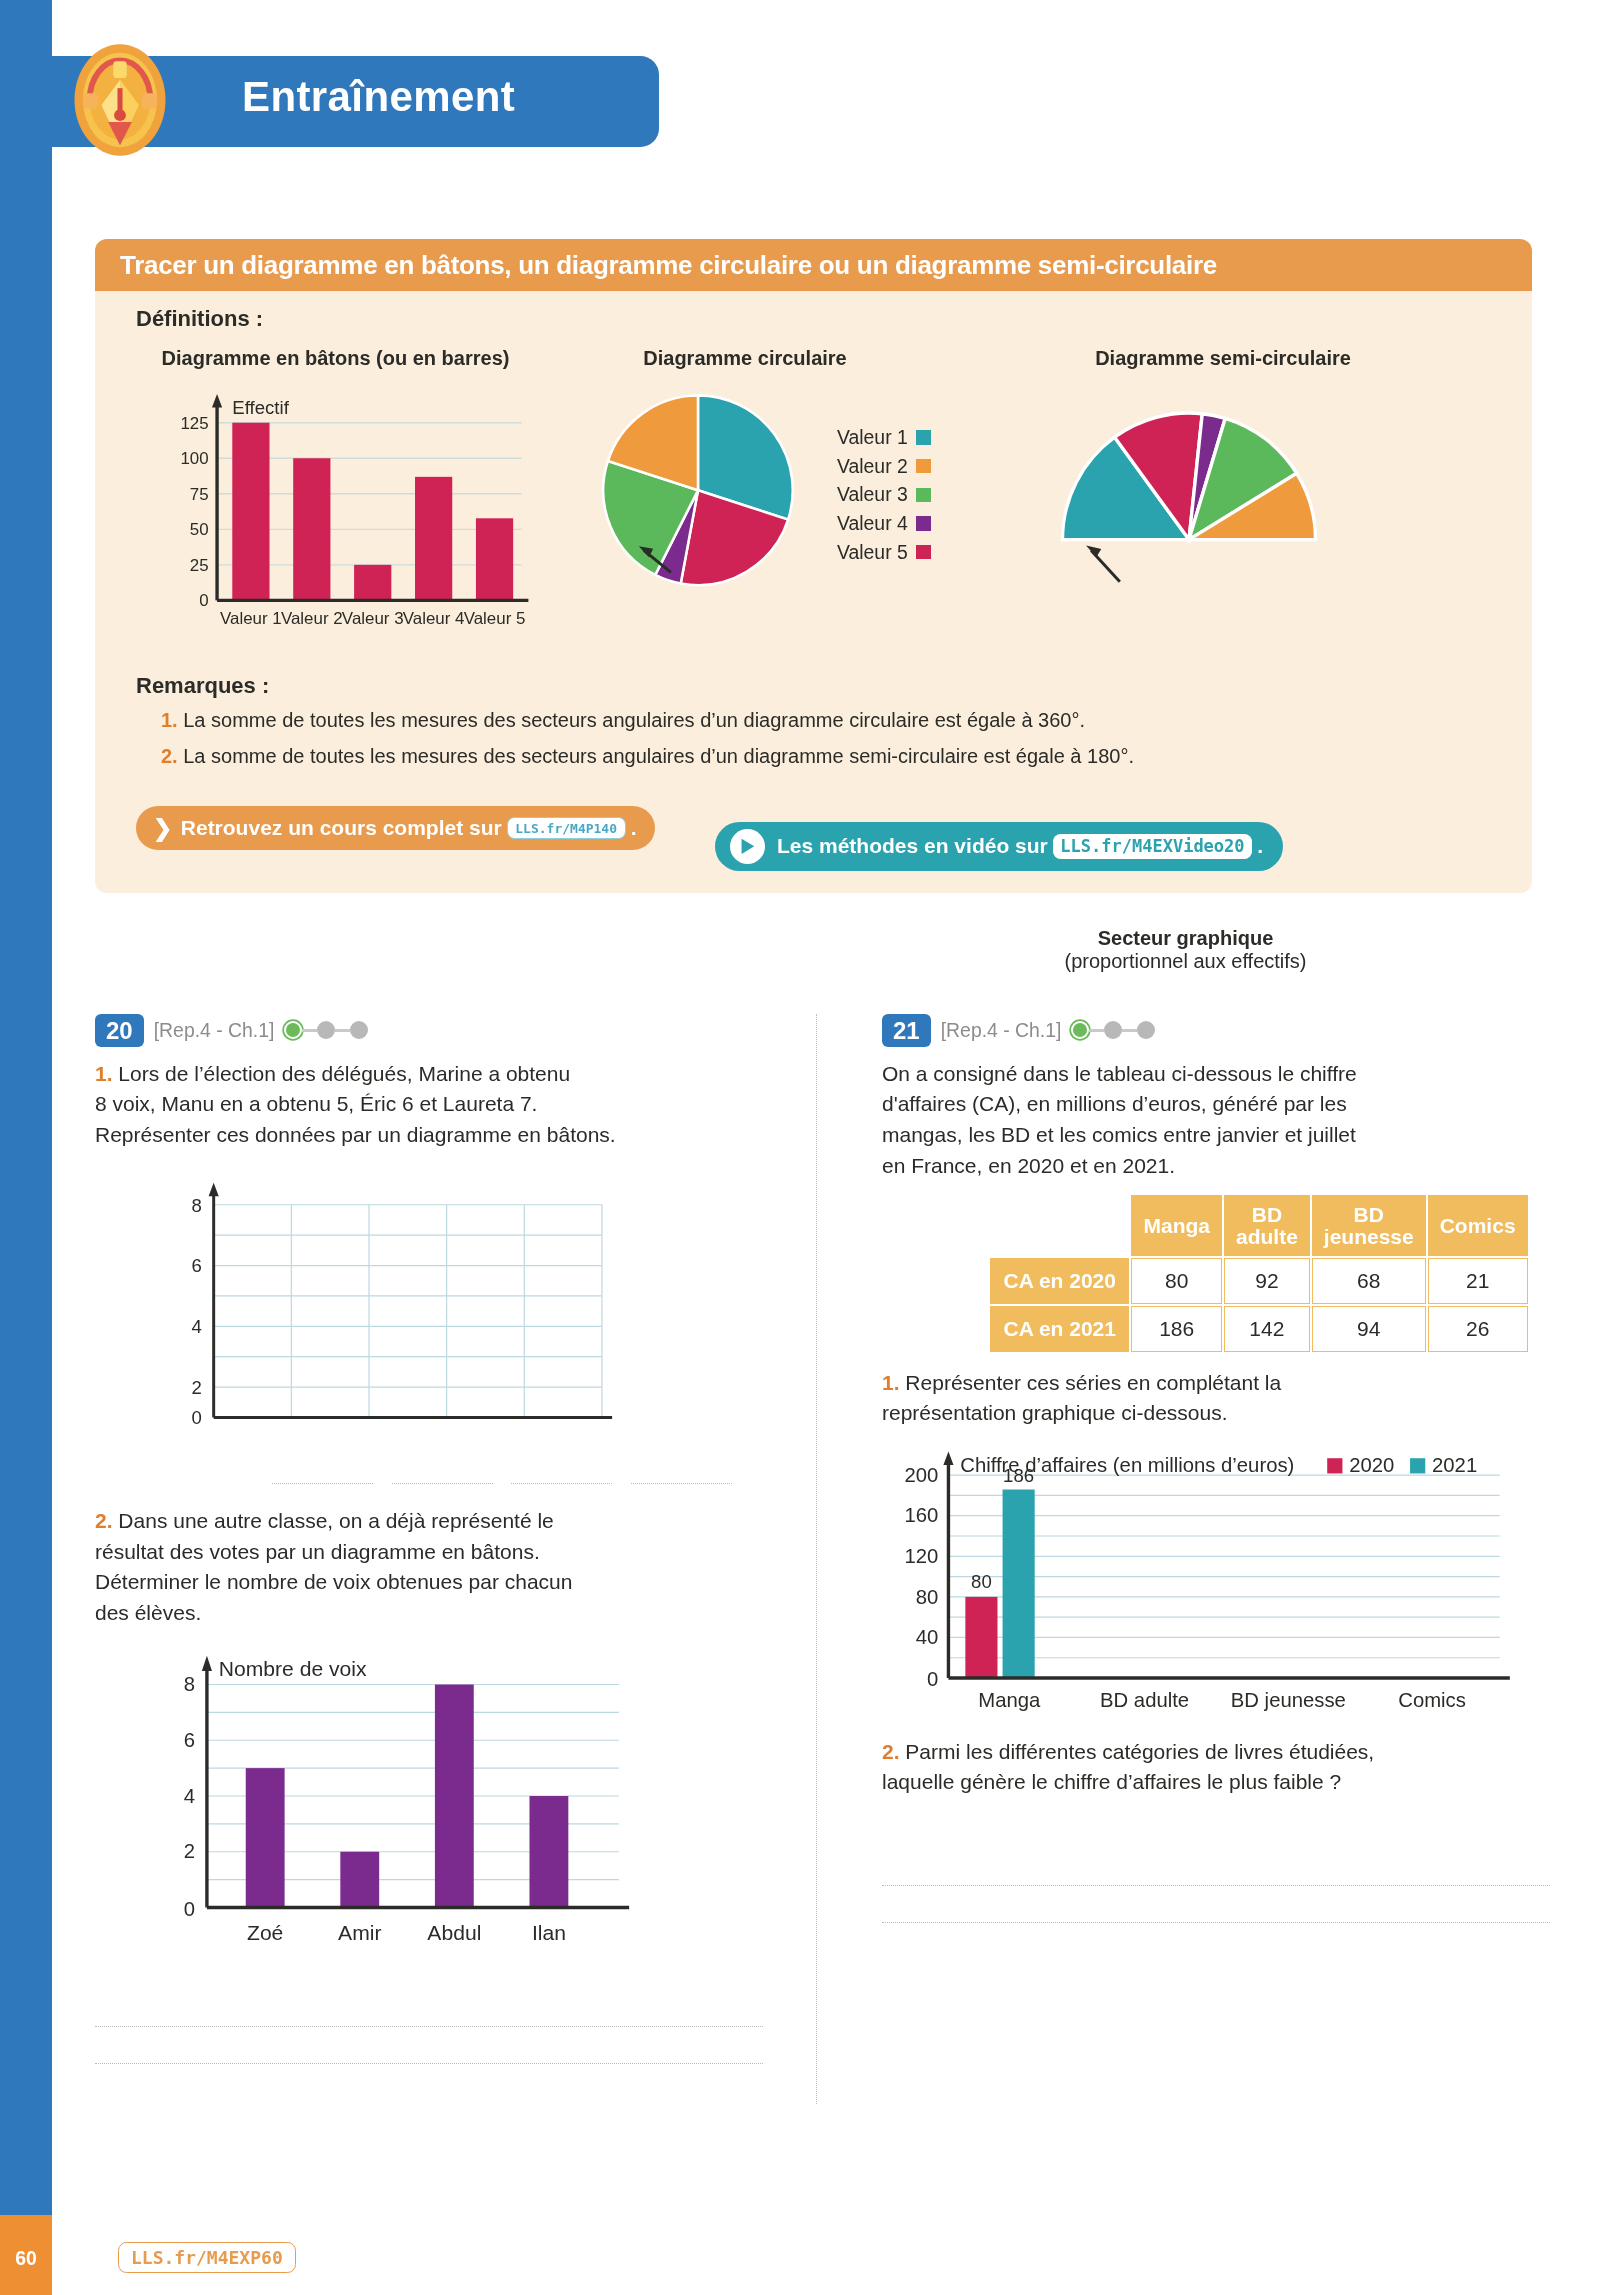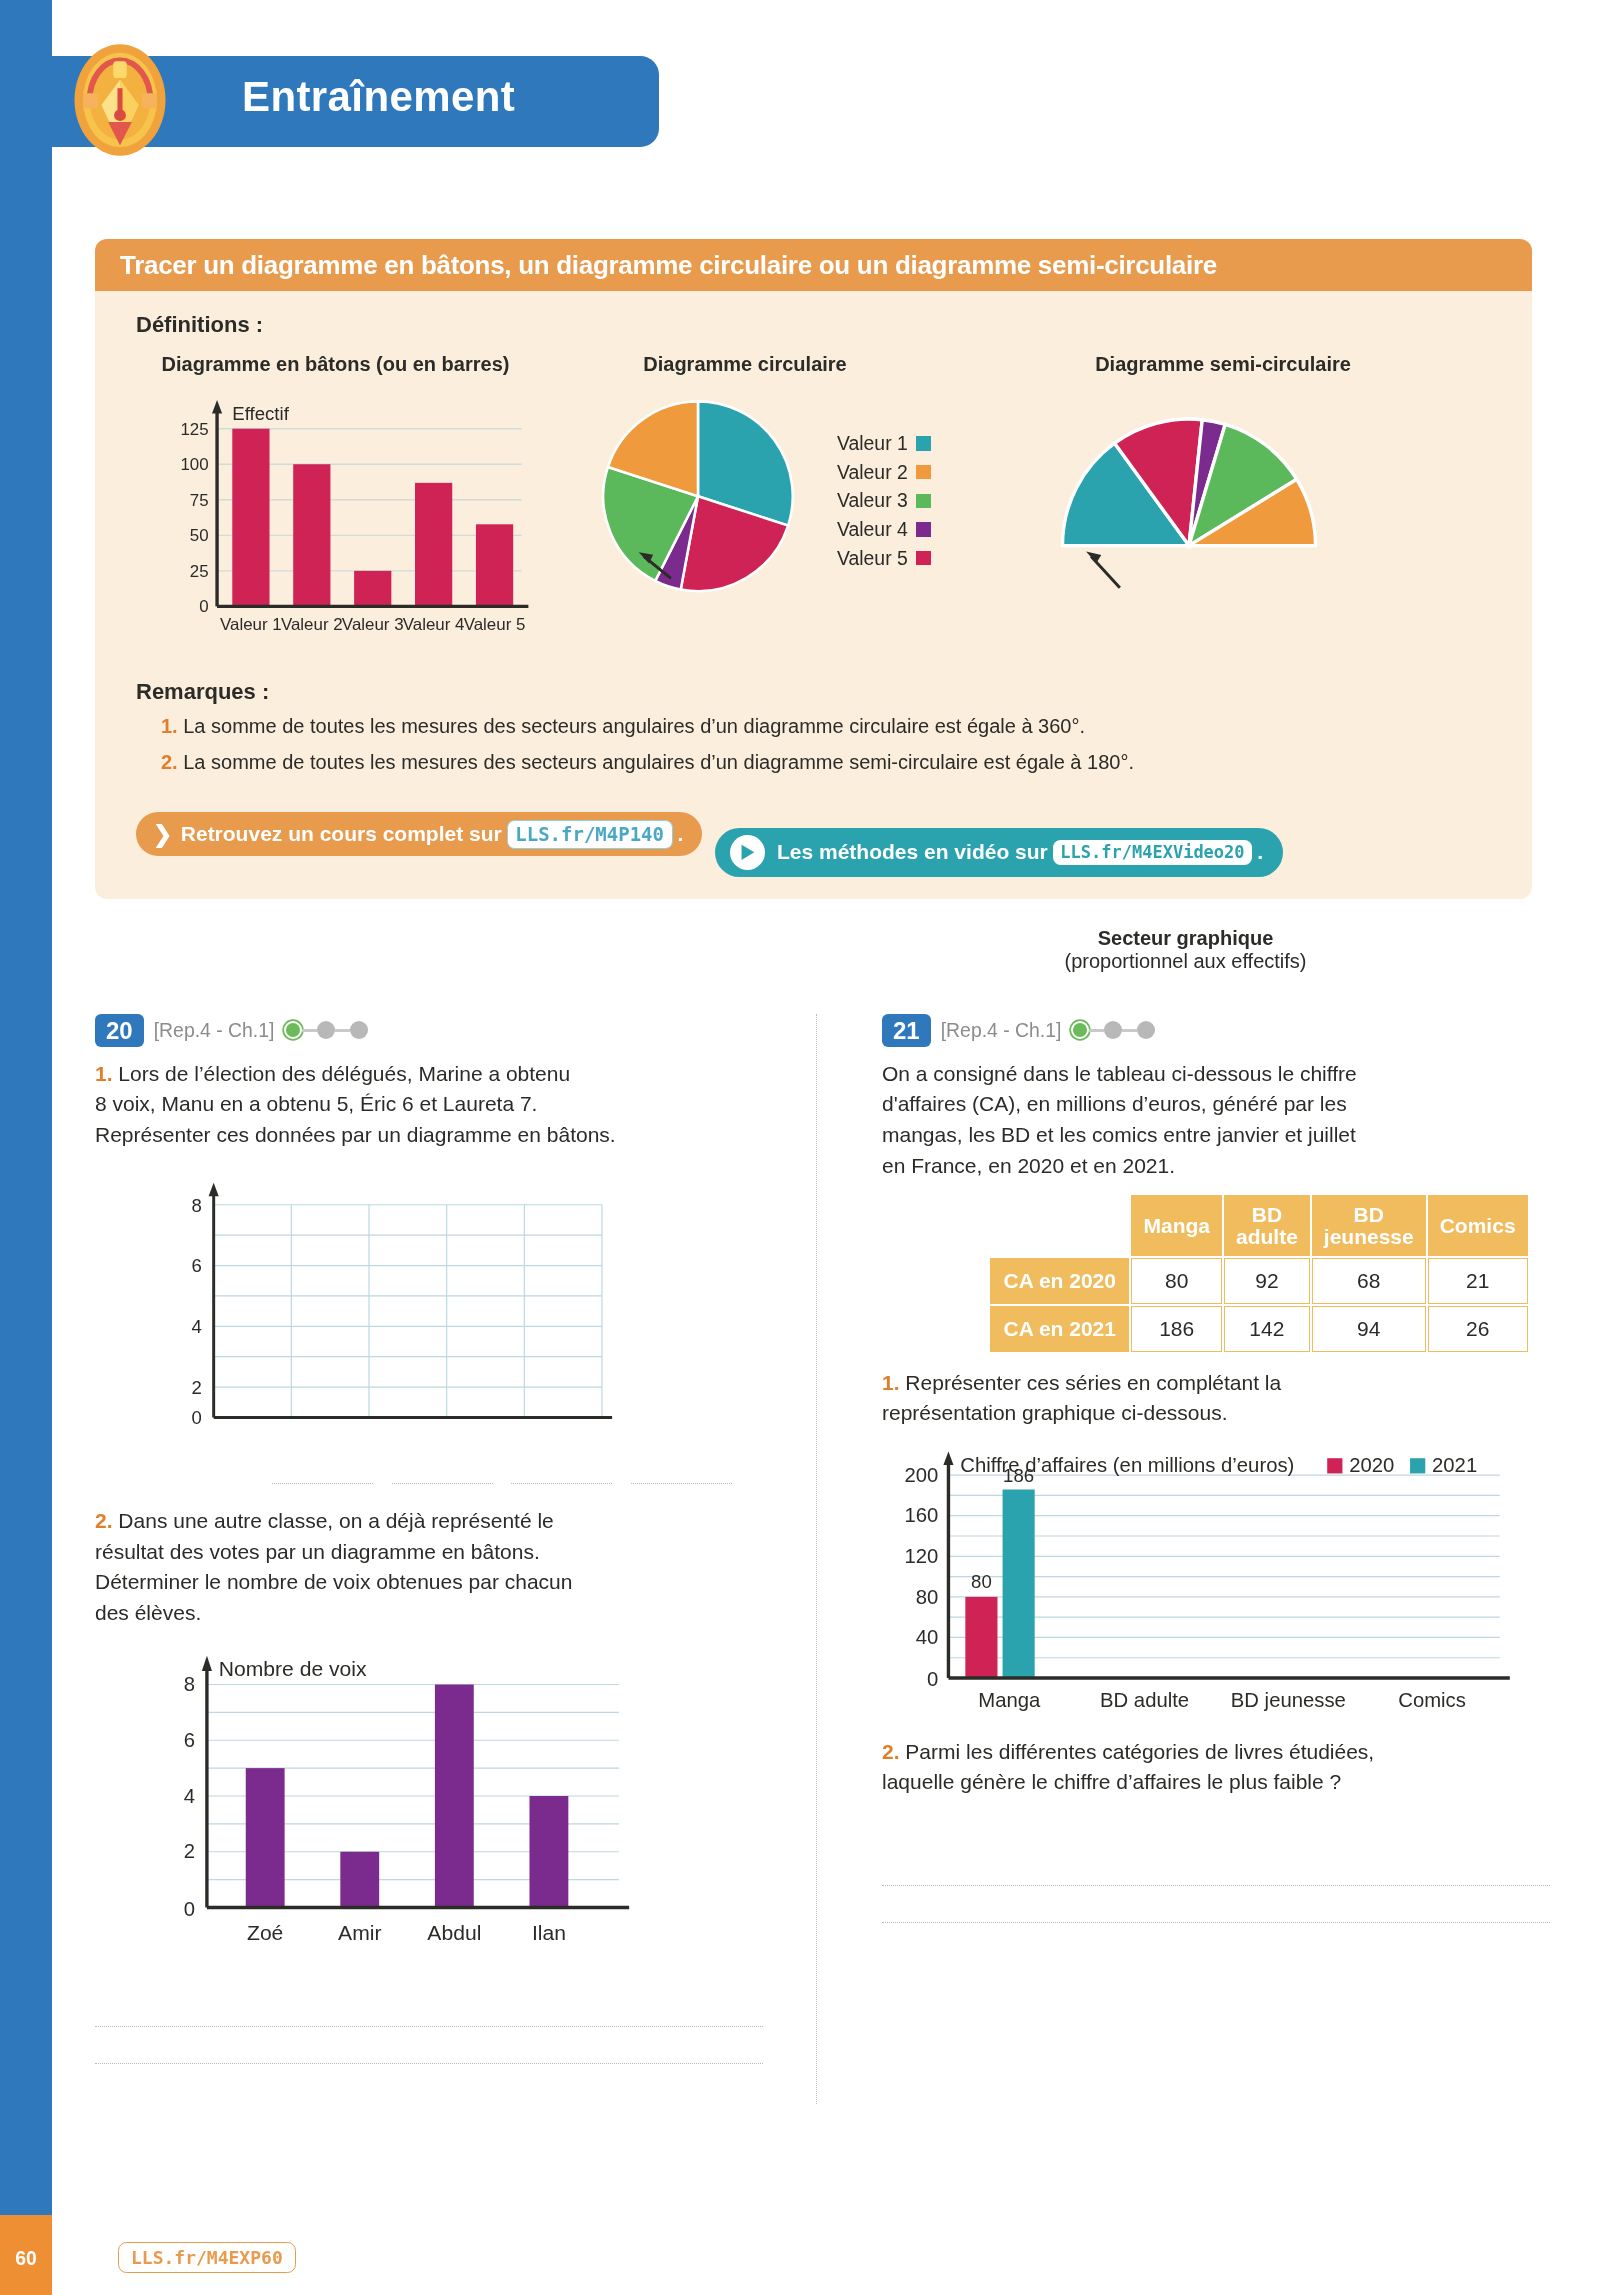--- a/index.html
+++ b/index.html
@@ -18,21 +18,21 @@
 
   
   .banner-bar { position:absolute; left:0; top:56px; width:659px; height:91px; background:#2f78bc; border-radius:0 18.6px 18.6px 0; }
   .banner-title { position:absolute; left:242px; top:73px; font-size:42px; font-weight:bold; color:#fff; letter-spacing:0.4px; }
   .medal { position:absolute; left:61px; top:41px; width:118px; height:118px; }
 
   
   .card { position:absolute; left:95px; top:239px; width:1437px; border-radius:12px; background:#fbeedd; }
   .card-head { height:52px; background:#e89a4d; border-radius:12px 12px 0 0; display:flex; align-items:center; padding:0 25px; }
   .card-head span { color:#fff; font-size:26px; font-weight:bold; letter-spacing:-0.3px; }
-  .card-body { padding:21px 29px 22px 29px; position:relative; }
+  .card-body { padding:15px 29px 22px 29px; position:relative; }
   .defs-label { font-size:22px; font-weight:bold; color:#2b2b28; margin:0 0 15px 12px; }
 
   .triple { display:flex; justify-content:flex-start; }
   .tri-col { position:relative; }
   .tri-title { font-size:20px; font-weight:bold; text-align:center; color:#2b2b28; }
 
   
   .svgbox { display:block; }
 
   .legend { font-size:19.4px; color:#2b2b28; line-height:1.48; }
@@ -43,21 +43,21 @@
   .annot-bold { font-size:20px; font-weight:bold; color:#2b2b28; }
   .annot-sub { font-size:20px; color:#2b2b28; }
 
   .remarks-title { font-size:22px; font-weight:bold; margin:12px 0 6.8px 12px; }
   .remark { font-size:20px; margin:0 0 6.8px 37px; color:#2b2b28; line-height:1.45; }
   .rnum { color:#e07f2b; font-weight:bold; }
 
   .pillrow { display:flex; gap:0; margin-top:15px; align-items:center; }
   .pill-orange { background:#e89a4d; border-radius:22px; height:44px; display:inline-flex; align-items:center; padding:0 18.6px 0 17px; color:#fff; font-size:21px; font-weight:bold; margin-left:12px; }
   .pill-teal { background:#2ba3ae; border-radius:25px; height:49px; display:inline-flex; align-items:center; padding:0 20px 0 15px; color:#fff; font-size:21px; font-weight:bold;margin-top:36px; }
-  .code-chip { background:#fff; border:1.7px solid #8fd0e0; border-radius:7.6px; color:#4aa8c4; font-family:"DejaVu Sans Mono", monospace; font-size:19px; font-weight:bold; padding:2.5px 7.6px; margin:0 5px; }
+  .code-chip { background:#fff; border:1.7px solid #8fd0e0; border-radius:7.6px; color:#4aa8c4; font-family:"DejaVu Sans Mono", monospace; font-size:13px; font-weight:bold; padding:2.5px 7.6px; margin:0 5px; }
   .code-chip2 { background:#fff; border-radius:7.6px; color:#2ba3ae; font-family:"DejaVu Sans Mono", monospace; font-size:17px; font-weight:bold; padding:2.5px 7.6px; margin:0 5px; }
   .chev { font-size:23px; margin-right:8.5px; }
   .playic { width:35px; height:35px; border-radius:50%; background:#fff; margin-right:12px; display:inline-flex; align-items:center; justify-content:center; }
 
   
   .col-left  { position:absolute; left:95px; top:1014px; width:668px; }
   .col-right { position:absolute; left:882px; top:1014px; width:668px; }
   .divider { position:absolute; left:816px; top:1014px; width:0; height:1090px; border-left:1.7px dotted #bdbdbd; }
 
   .ex-head { display:flex; align-items:center; gap:10px; margin-bottom:12px; }

